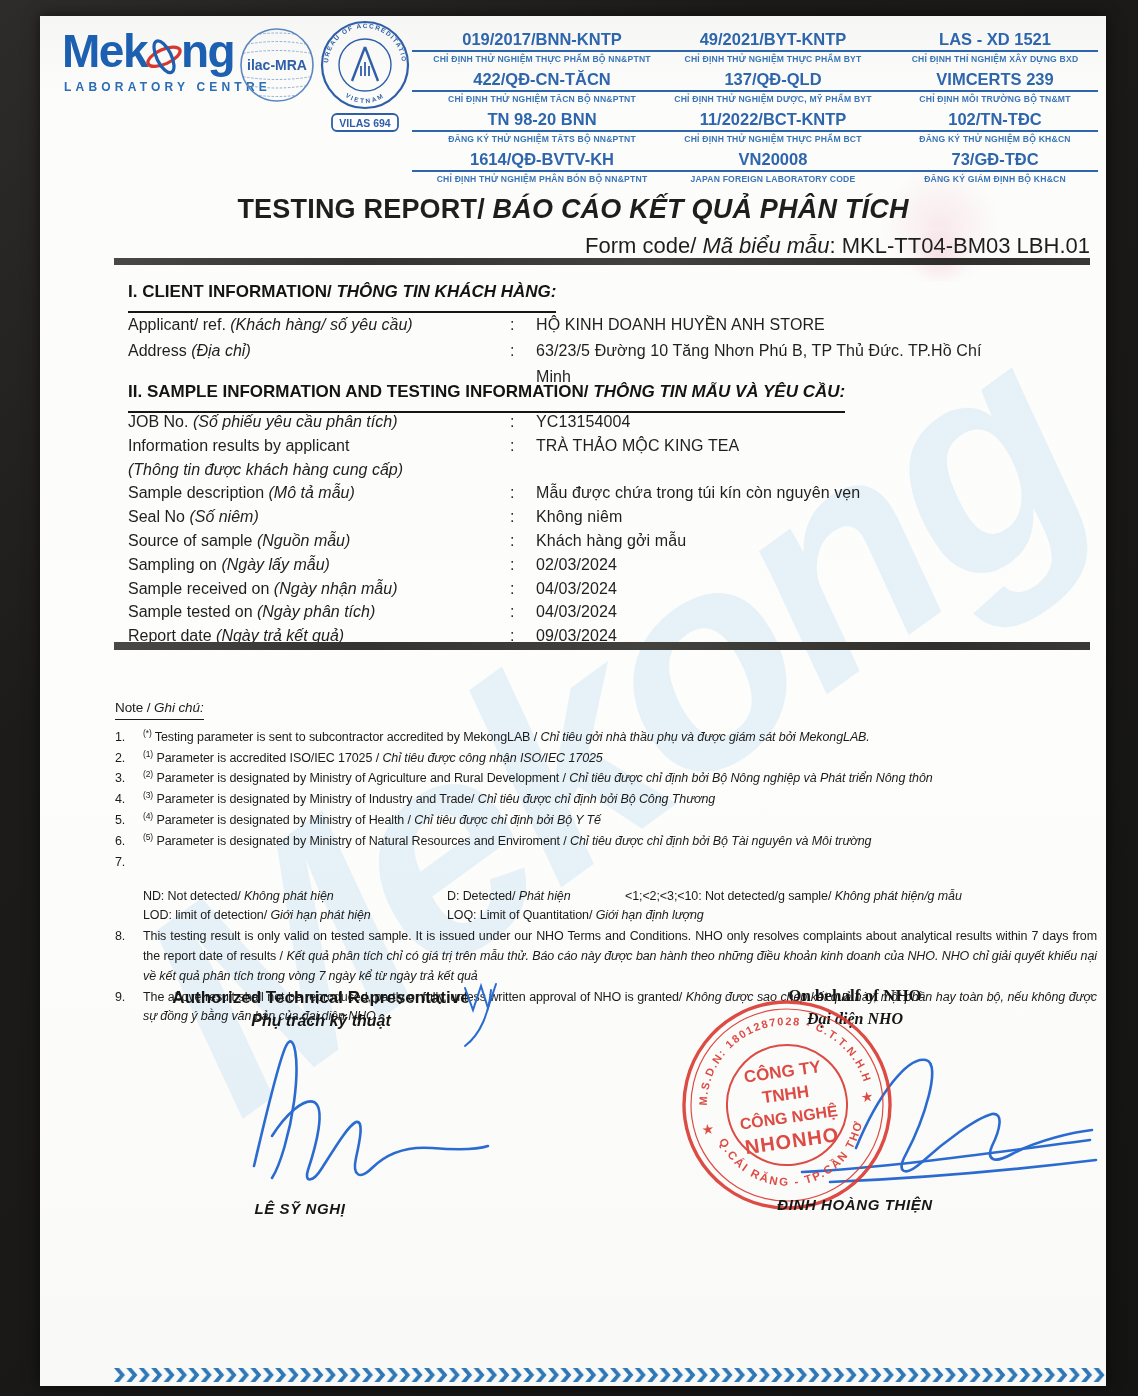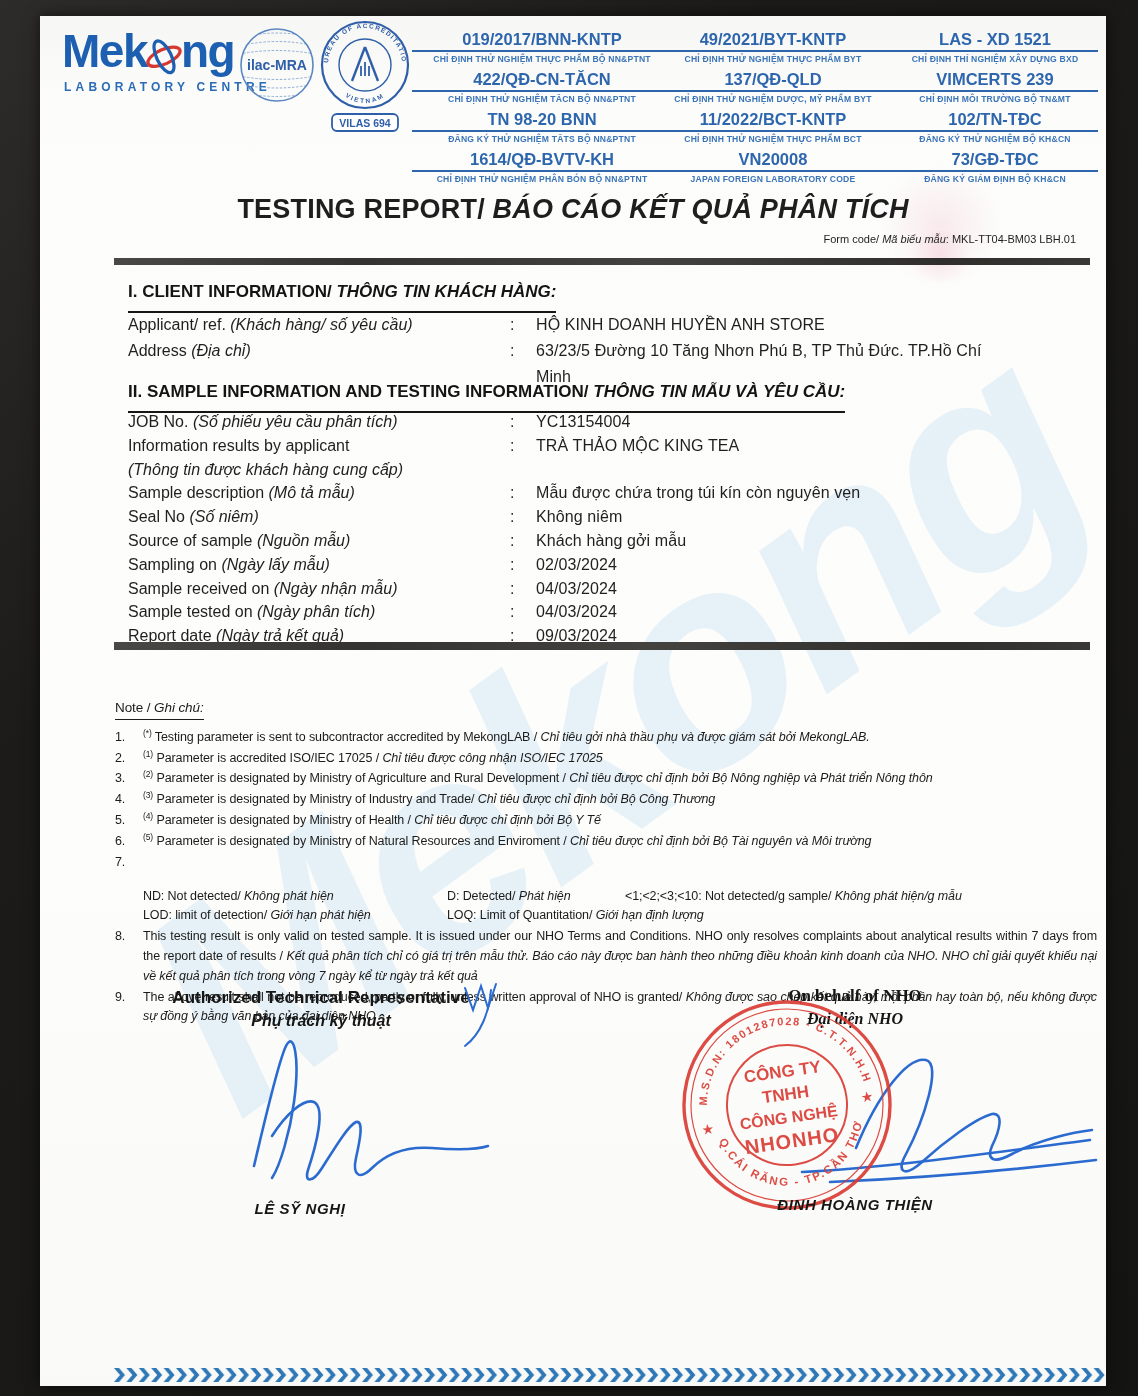--- a/index.html
+++ b/index.html
@@ -34,21 +34,21 @@
   .accr-col{position:absolute;top:14px;text-align:center;color:#2e66ae;}
   .accr-c1{left:372px;width:260px;}
   .accr-c2{left:614px;width:238px;}
   .accr-c3{left:852px;width:206px;}
   .accr-item{margin-bottom:5px;}
   .accr-code{font-size:16.5px;font-weight:bold;border-bottom:2px solid #2e66ae;padding-bottom:1px;line-height:19px;}
   .accr-caption{font-size:8.6px;font-weight:bold;color:#3a74b8;line-height:12px;margin-top:1px;letter-spacing:.2px;white-space:nowrap;}
   
   .title{position:absolute;left:0;top:178px;width:100%;text-align:center;font-size:27px;font-weight:bold;color:#1e1e1e;letter-spacing:.2px;}
   .title .it{font-style:italic;}
-  .formcode{position:absolute;right:30px;top:217px;font-size:11px;color:#1e1e1e;}
+  .formcode{position:absolute;right:16px;top:217px;font-size:22px;color:#1e1e1e;}
   .formcode .it{font-style:italic;}
   .divider{position:absolute;left:74px;right:16px;height:7px;
     background:linear-gradient(90deg,#4a4845,#35332f 25%,#44423e 55%,#302e2a 85%,#3a3834);}
   .d1{top:242px;} .d2{top:626px;height:8px;}
   
   .sec-head{position:absolute;left:88px;font-size:17px;font-weight:bold;color:#141414;}
   .sec-head .inner{display:inline-block;border-bottom:2.5px solid #161616;padding-bottom:9px;}
   .sec-head .it{font-style:italic;}
   .h1{top:266px;} .h2{top:366px;}
   .rows{position:absolute;left:88px;right:14px;color:#1f1f1f;font-size:16px;}

